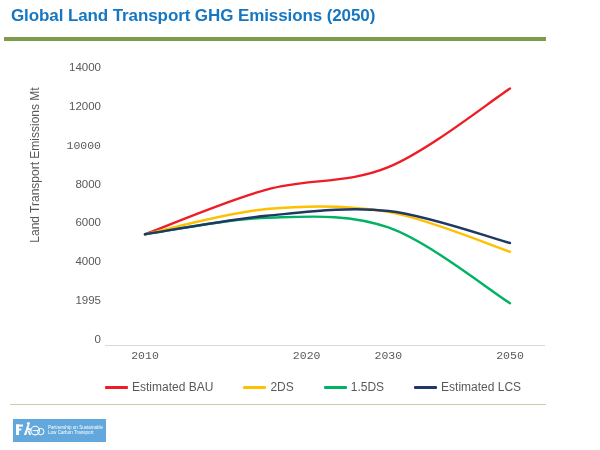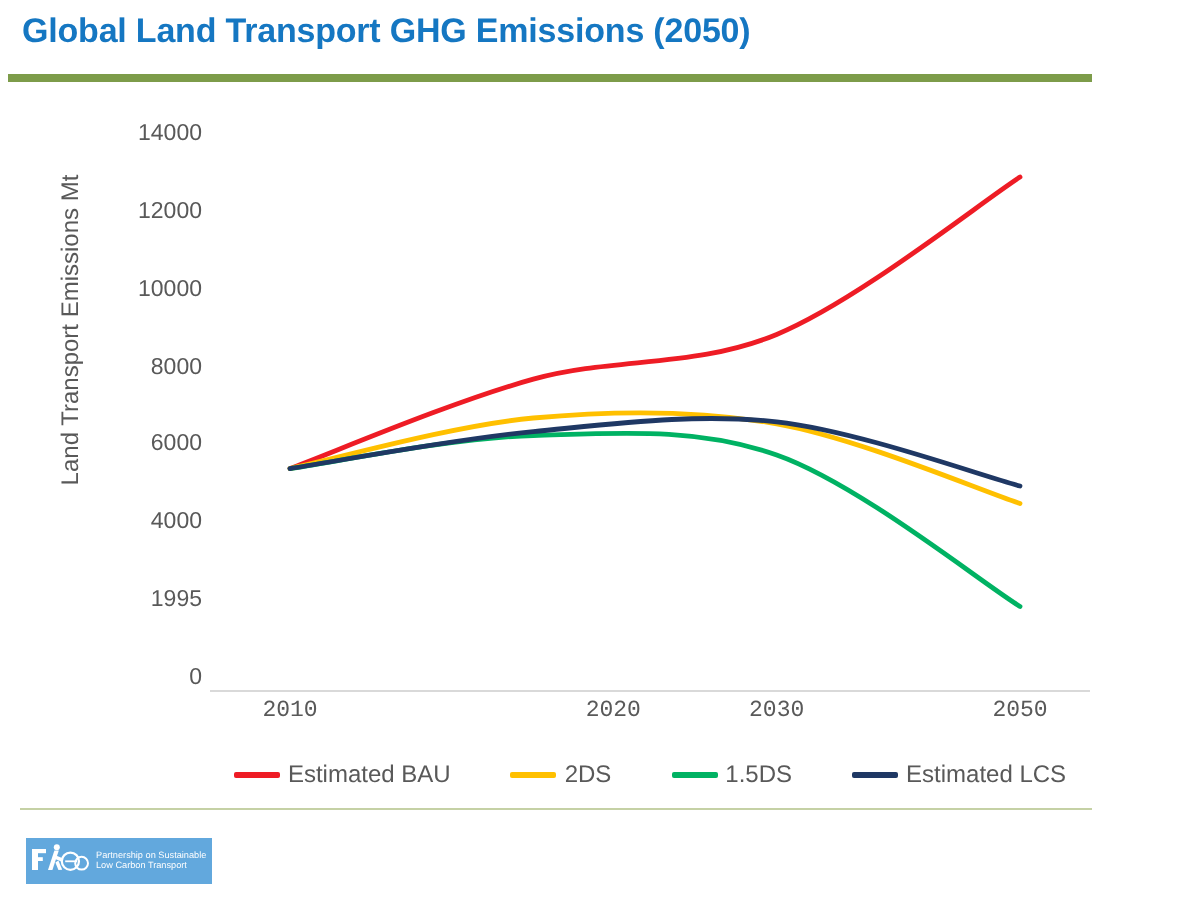--- a/index.html
+++ b/index.html
@@ -60,21 +60,21 @@
     position:absolute;
     transform:translateX(-50%);
     font-size:11.5px;color:#595959;
     white-space:nowrap;
     font-family:Liberation Mono, monospace;
   }
   
   #legend{
     position:absolute;left:105px;top:325px;
     width:440px;height:20px;
-    display:flex;align-items:center;justify-content:center;
+    display:flex;align-items:center;
     gap:30px;
   }
   .legend-item{display:flex;align-items:center;gap:4px;}
   .legend-swatch{width:23px;height:3px;display:block;border-radius:1px;}
   .legend-label{font-size:12px;color:#595959;white-space:nowrap;}
   
   #footer-rule{
     position:absolute;left:10px;top:404px;
     width:536px;height:1px;background:#c5d1a5;
   }
@@ -105,21 +105,21 @@
 <div id="slide-title">Global Land Transport GHG Emissions (2050)</div>
 <div id="title-rule"></div>
 
 <div id="chart-area">
 
   <div id="y-axis-title">Land Transport Emissions Mt</div>
 
   <div id="y-ticks">
       <div class="y-tick-label" style="top: 0px;">14000</div>
       <div class="y-tick-label" style="top: 38.8571px;">12000</div>
-      <div class="y-tick-label" style="top: 77.7143px;">10000</div>
+      <div class="y-tick-label" style="top: 77.7143px; font-family: Liberation Mono, monospace;">10000</div>
       <div class="y-tick-label" style="top: 116.571px;">8000</div>
       <div class="y-tick-label" style="top: 155.429px;">6000</div>
       <div class="y-tick-label" style="top: 194.286px;">4000</div>
       <div class="y-tick-label" style="top: 233.143px;">1995</div>
       <div class="y-tick-label" style="top: 272px;">0</div>
     </div>
 
   <div id="plot">
     <svg id="plot-svg" width="440" height="272" viewBox="0 0 440 272" preserveAspectRatio="none" style="display:block;overflow:visible">
         <path d="M 40.00 161.26 C 60.28 153.81, 121.11 127.74, 161.67 116.57 C 202.22 105.40, 242.78 111.07, 283.33 94.23 C 323.89 77.39, 384.72 28.66, 405.00 15.54" fill="none" stroke="#ee1c25" stroke-width="2.4" stroke-linecap="round" stroke-linejoin="round"></path>

